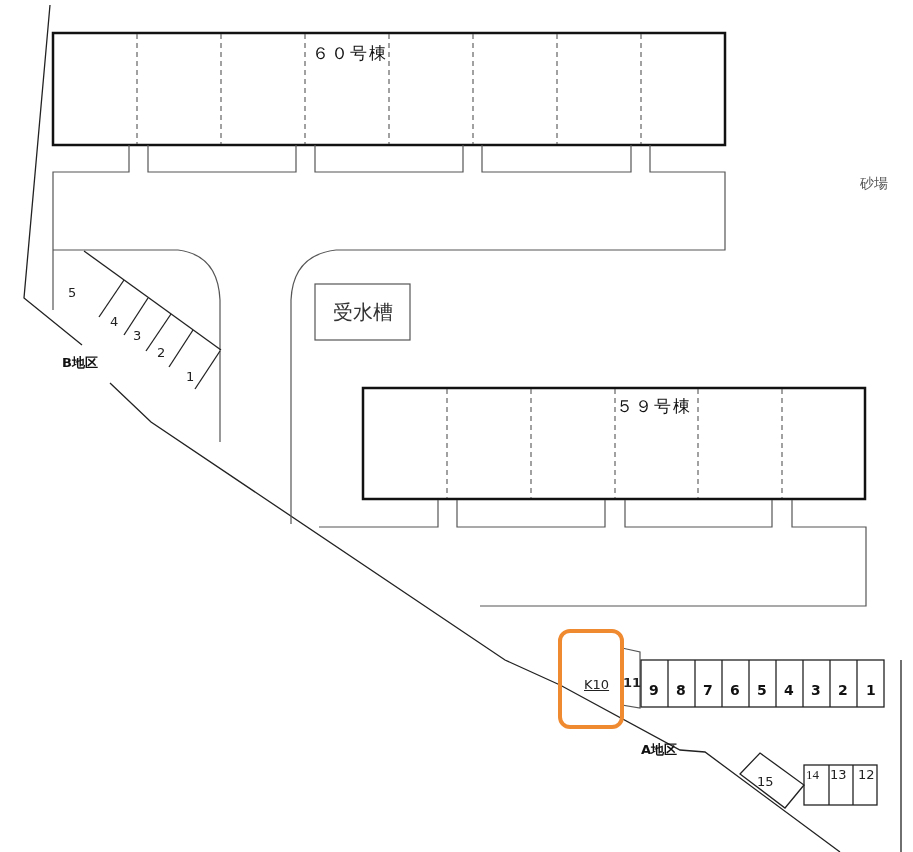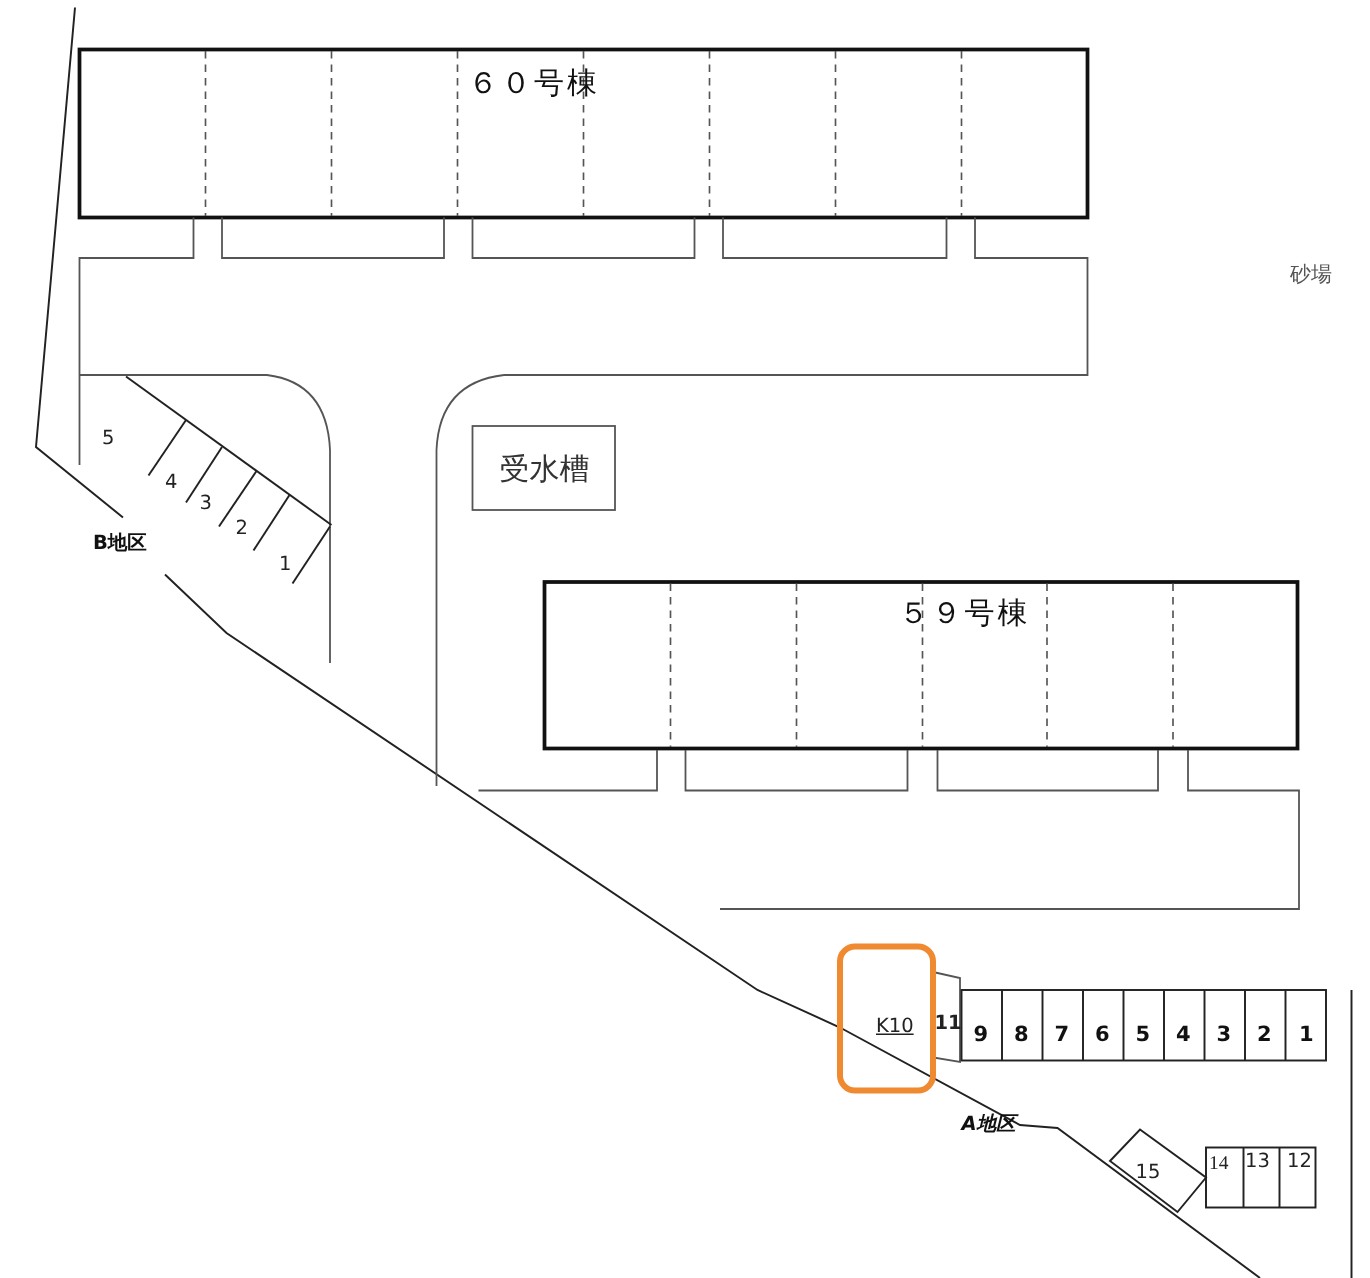--- a/index.html
+++ b/index.html
@@ -3,21 +3,21 @@
 <meta charset="utf-8">
 <style>
   html, body { margin:0; padding:0; background:#ffffff; }
   body { width:913px; height:852px; position:relative; overflow:hidden; font-family:"DejaVu Sans","Liberation Sans",sans-serif; }
   svg { position:absolute; left:0; top:0; }
   .thick { stroke:#111; stroke-width:2.5; fill:none; }
   .thin { stroke:#555; stroke-width:1.2; fill:none; }
   .thin-dark { stroke:#222; stroke-width:1.3; fill:none; }
   .dash { stroke:#555; stroke-width:1.1; stroke-dasharray:5 4; fill:none; }
   .lbl { position:absolute; color:#111; white-space:nowrap; line-height:1; }
-  .bldg { font-size:20px; letter-spacing:2px; }
+  .bldg { font-size:17px; letter-spacing:2px; }
   .area { font-size:13px; font-weight:bold; }
   .small { font-size:13px; color:#222; }
   .tiny { font-size:14px; color:#555; }
   .slot { font-size:14px; font-weight:bold; }
   .box-lbl { font-size:20px; color:#333; }
 </style>
 </head>
 <body>
 
 <svg width="913" height="852" viewBox="0 0 913 852">
@@ -88,25 +88,25 @@
     <rect class="thin-dark" x="804" y="765" width="73" height="40"></rect>
     <line class="thin-dark" x1="829" y1="765" x2="829" y2="805"></line>
     <line class="thin-dark" x1="853" y1="765" x2="853" y2="805"></line>
     <line class="thin-dark" x1="901" y1="660" x2="901" y2="852"></line>
   </g>
 
   <rect x="560" y="631" width="62" height="96" rx="10" ry="10" fill="none" stroke="#F08A30" stroke-width="4"></rect>
 </svg>
 
 <div class="lbl bldg" style="left:312px;top:45px;">６０号棟</div>
-<div class="lbl bldg" style="left:599px;top:398px;text-align:right;">５９号棟</div>
+<div class="lbl bldg" style="left:616px;top:398px;text-align:right;">５９号棟</div>
 <div class="lbl box-lbl" style="left:333px;top:302px;">受水槽</div>
 <div class="lbl tiny" style="left:860px;top:176px;">砂場</div>
 <div class="lbl area" style="left:62px;top:356px;">B地区</div>
-<div class="lbl area" style="left:641px;top:743px;font-style:italic;">A地区</div>
+<div class="lbl area" style="left:641px;top:743px;">A地区</div>
 
 <div class="lbl small" style="left:68px;top:286px;">5</div>
 <div class="lbl small" style="left:110px;top:315px;">4</div>
 <div class="lbl small" style="left:133px;top:329px;">3</div>
 <div class="lbl small" style="left:157px;top:346px;">2</div>
 <div class="lbl small" style="left:186px;top:370px;">1</div>
 
 <div class="lbl slot" style="left:649px;top:683px;">9</div>
 <div class="lbl slot" style="left:676px;top:683px;">8</div>
 <div class="lbl slot" style="left:703px;top:683px;">7</div>

